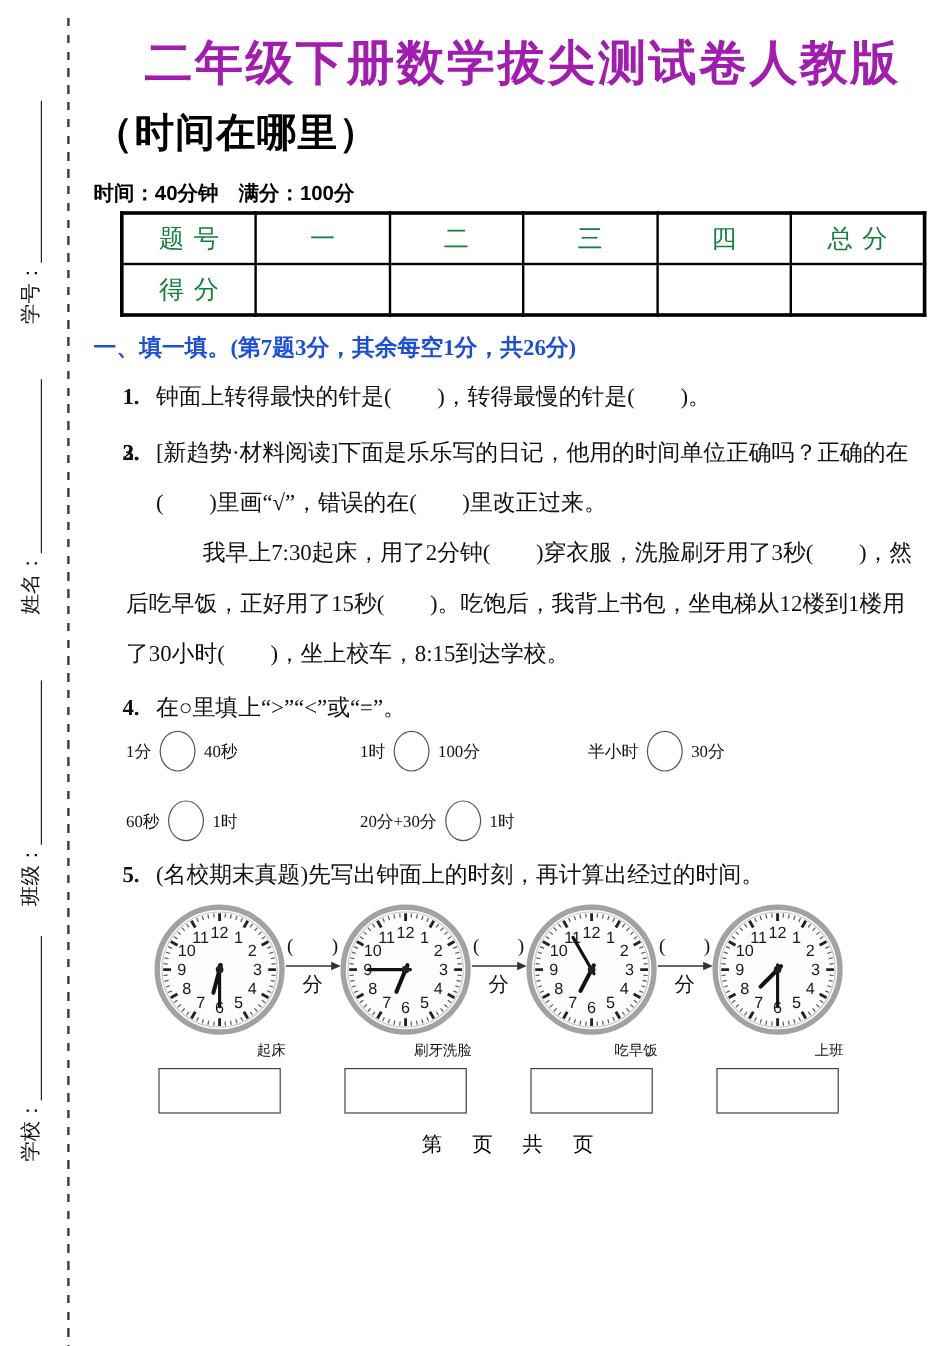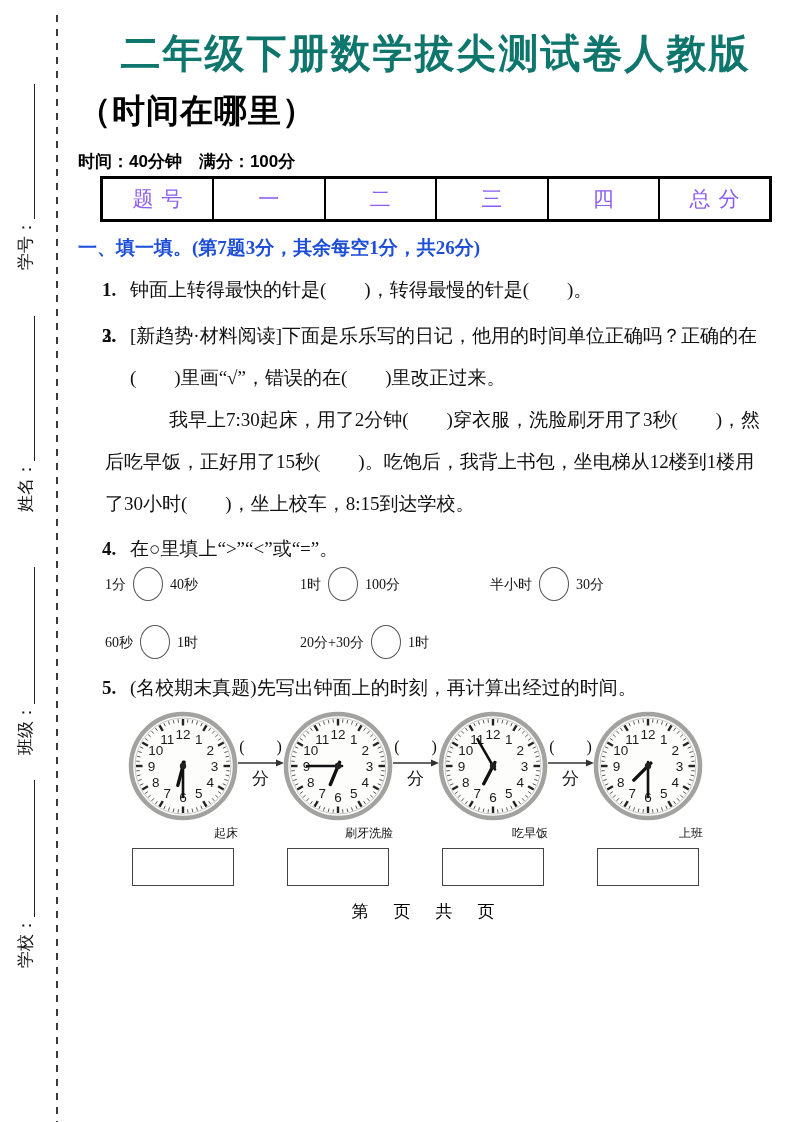--- a/index.html
+++ b/index.html
@@ -22,38 +22,38 @@
   .sg1 { top:270px; width:186px; }
   .sg2 { top:512px; width:196px; }
   .sg3 { top:755px; width:188px; }
   .sg4 { top:968px; width:188px; }
 
   
   .content { position:absolute; left:78px; top:0; width:715px; }
 
   .title {
     margin-top:30px; text-align:center; font-family:"Liberation Sans", sans-serif;
-    font-weight:700; font-size:40px; letter-spacing:2px; line-height:1.15; color:#0f766e;
+    font-weight:700; font-size:40px; letter-spacing:2px; line-height:1.15; color:#a21caf;
   }
   .subtitle {
     margin-top:13px; text-align:left; font-family:"Liberation Sans", sans-serif;
     font-weight:700; font-size:33px; letter-spacing:1px; color:#000;
   }
   .meta {
     margin-top:16px; width:694px; 
     font-family:"Liberation Sans", sans-serif; font-weight:700; font-size:17px; color:#000;
   }
 
   table.score {
     margin-top:3px; margin-left:22px; width:672px;
     border-collapse:collapse; table-layout:fixed;
   }
   table.score td {
     border:2px solid #000; height:38px; text-align:center; vertical-align:middle;
-    font-size:21px; color:#8b5cf6;
+    font-size:21px; color:#15803d;
   }
   table.score { border:3px solid #000; }
   td.spread { letter-spacing:8px; text-indent:8px; }
 
   .sec-heading { margin-top:13px; font-weight:700; font-size:19px; color:#1d4ed8; }
 
   .q { position:relative; padding-left:52px; font-size:19px; line-height:42px; }
   .q .qnum { position:absolute; left:24px; top:0; font-weight:700; }
   .q1 { margin-top:14px; line-height:30px; }
   .q2 { margin-top:10px; }
@@ -127,20 +127,28 @@
 
     <table class="score">
       <tbody>
           <tr>
         <td class="spread">题号</td>
         <td>一</td>
         <td>二</td>
         <td>三</td>
         <td>四</td>
         <td class="spread">总分</td>
+      </tr>
+      <tr>
+        <td class="spread">得分</td>
+        <td></td>
+        <td></td>
+        <td></td>
+        <td></td>
+        <td></td>
       </tr>
     </tbody>
       </table>
 
     <div class="sec-heading">一、填一填。(第7题3分，其余每空1分，共26分)</div>
 
     <div class="q q1">
       <span class="qnum">1.</span>
       <span>钟面上转得最快的针是(　　)，转得最慢的针是(　　)。</span>
     </div>

